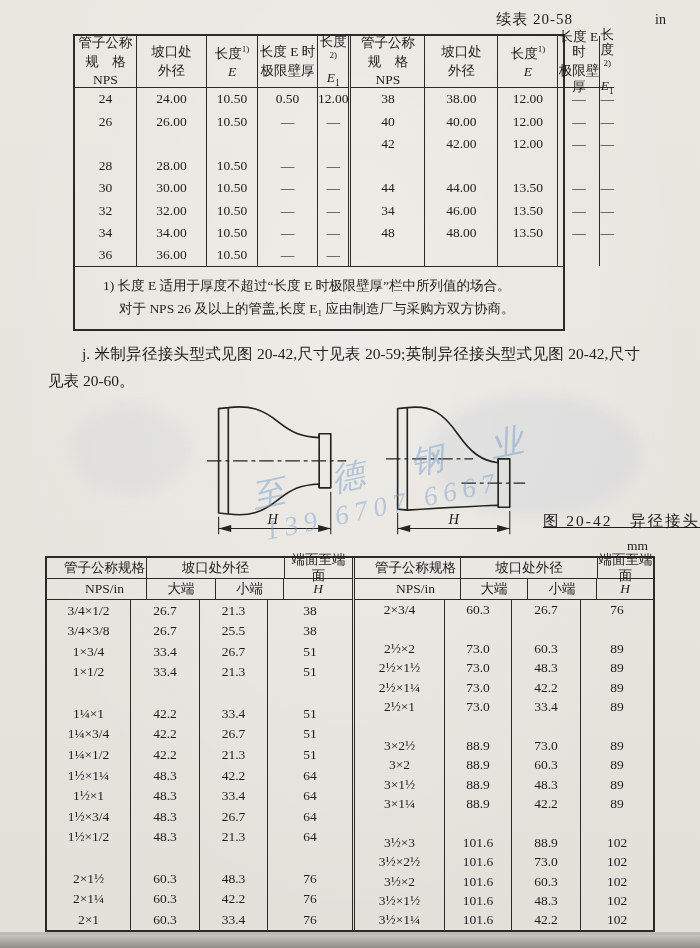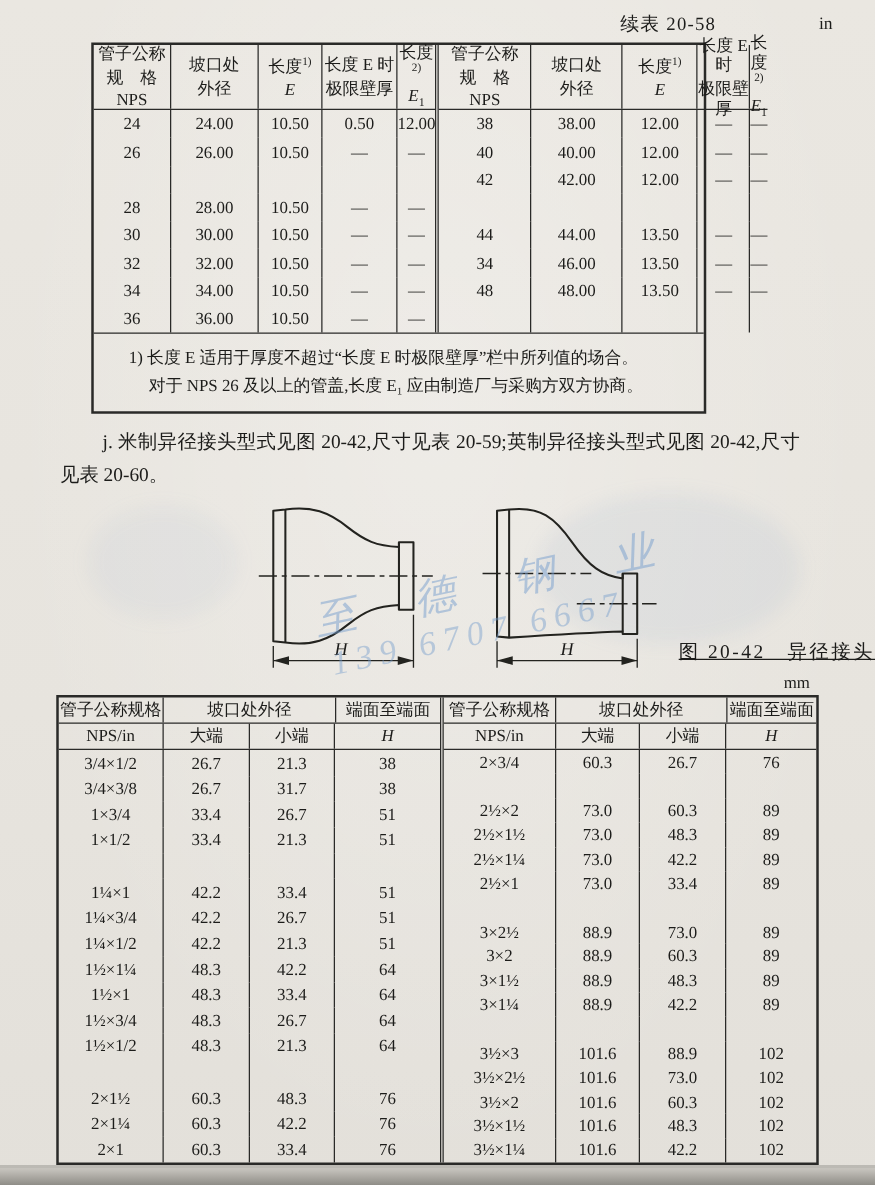--- a/index.html
+++ b/index.html
@@ -77,21 +77,21 @@
   .ghost-b { left:70px; top:405px; width:120px; height:90px;
     background:rgba(130,160,200,.07); }
   .bottom-edge { position:absolute; left:0; right:0; bottom:0; height:13px;
     background:linear-gradient(180deg,#c7c4be,#8f8d87); }
   .bottom-shade { position:absolute; left:0; right:0; bottom:13px; height:3px;
     background:rgba(70,70,66,.25); }
 
   
   .red-table { left:45px; top:556px; width:610px; }
   .red-left { width:305px; }
-  .red-head-row { height:21px; }
+  .red-head-row { height:21px;padding-left:16px; }
   .red-left .c1{width:84px;} .red-left .c2{width:69px;} .red-left .c3{width:68px;} .red-left .c4{flex:1;}
   .red-left .cod{width:138px;}
   .red-right .c1{width:90px;} .red-right .c2{width:67px;} .red-right .c3{width:69px;} .red-right .c4{flex:1;}
   .red-right .cod{width:137px;}
   .red-rows { display:flex; flex-direction:column; height:330px; }
   .red-rows .trow { flex:1; }
   .red-rows .cell { font-size:13.5px; }
 </style>
 </head>
 <body>
@@ -344,21 +344,21 @@
         <div class="red-rows">
             <div class="trow">
               <div class="cell c1">3/4×1/2</div>
               <div class="cell c2">26.7</div>
               <div class="cell c3">21.3</div>
               <div class="cell c4">38</div>
             </div>
             <div class="trow">
               <div class="cell c1">3/4×3/8</div>
               <div class="cell c2">26.7</div>
-              <div class="cell c3">31.7</div>
+              <div class="cell c3">25.5</div>
               <div class="cell c4">38</div>
             </div>
             <div class="trow">
               <div class="cell c1">1×3/4</div>
               <div class="cell c2">33.4</div>
               <div class="cell c3">26.7</div>
               <div class="cell c4">51</div>
             </div>
             <div class="trow">
               <div class="cell c1">1×1/2</div>

